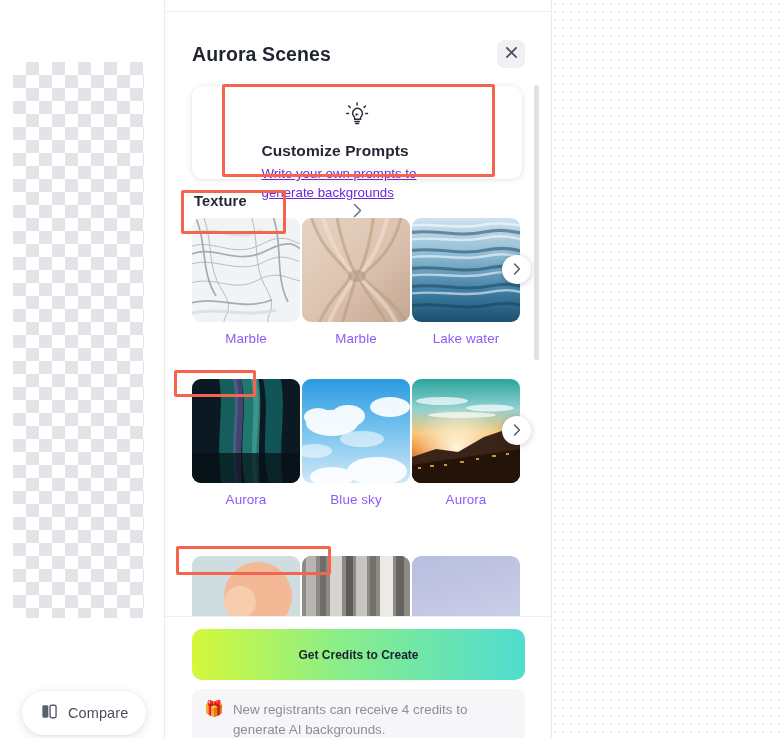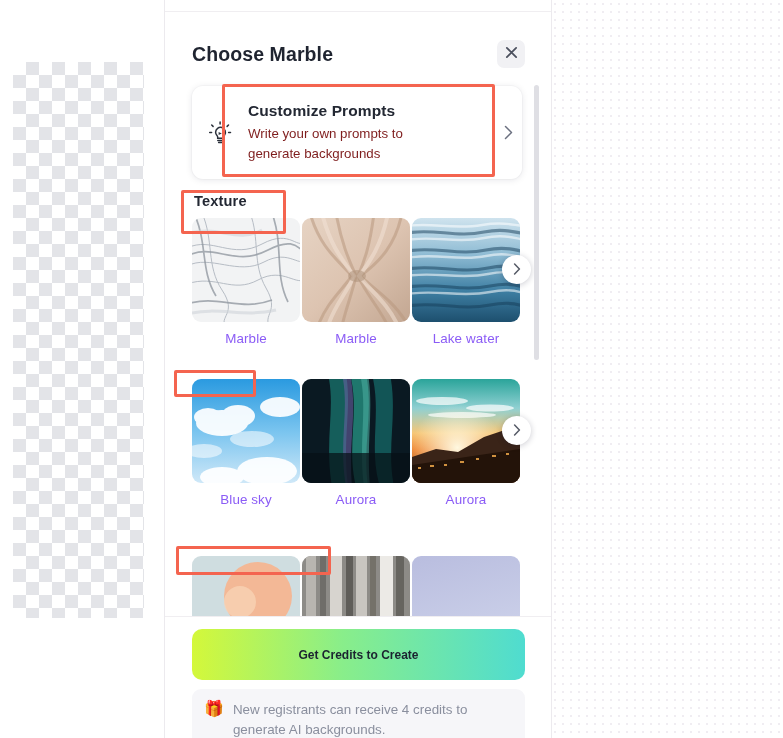--- a/index.html
+++ b/index.html
@@ -77,26 +77,26 @@
   .scroll-thumb {
     position: absolute; left: 369px; top: 85px; width: 5px; height: 275px;
     background: #dfdfe4; border-radius: 3px;
   }
 
   
   .cp-card {
     position: absolute; left: 27px; top: 10px; width: 330px; height: 93px;
     background: #fff; border-radius: 11px;
     box-shadow: 0 1px 7px rgba(24,24,50,.10), 0 0 0 1px rgba(0,0,0,.02);
-    display: flex; align-items: center; cursor: pointer;
+    display: flex; align-items: center; cursor: pointer; flex-direction: column;
   }
   .cp-icon { width: 56px; display:flex; align-items:center; justify-content:center; flex:0 0 56px;}
   .cp-text { flex: 1; padding-right: 6px; }
   .cp-title { font-size: 15.5px; font-weight: 600; color: #232833; margin-bottom: 4px; letter-spacing:.1px;}
-  .cp-sub { font-size: 13.3px; color: #7f1d1d; line-height: 1.45; max-width: 185px; }
+  .cp-sub { font-size: 13.3px; color: #6d28d9; line-height: 1.45; max-width: 185px; text-decoration: underline; }
   .cp-chev { width: 28px; display:flex; align-items:center; justify-content:center; }
 
   
   .section { position: absolute; left: 0; width: 100%; }
   .section-title {
     font-size: 14.6px; font-weight: 700; color: #232833;
     padding-left: 29px; letter-spacing: .15px;
   }
   .thumb-row {
     display: flex; gap: 2px; padding-left: 27px; margin-top: 9px;
@@ -145,26 +145,35 @@
 <body>
 
 <div id="root">
 
   <div class="dot-bg"></div>
 
   <div class="canvas-area">
     <div class="checker"></div>
   </div>
 
+  <div class="compare-btn">
+    <span>
+      <svg width="19" height="19" viewBox="0 0 20 20" fill="none">
+        <rect x="2.5" y="3.5" width="6.3" height="13" rx="1.4" fill="#5b6070"></rect>
+        <rect x="10.6" y="3.5" width="6.3" height="13" rx="1.4" fill="none" stroke="#5b6070" stroke-width="1.5"></rect>
+      </svg>
+    </span>
+    <span class="compare-label">Compare</span>
+  </div>
 
   <div class="panel">
     <div class="panel-topline"></div>
 
     <div class="panel-header">
-      <div class="panel-title">Choose Marble</div>
+      <div class="panel-title">Aurora Scenes</div>
       <div class="close-btn">
         <span>
           <svg width="13" height="13" viewBox="0 0 14 14">
             <path d="M2 2 L12 12 M12 2 L2 12" stroke="#4b505e" stroke-width="1.9" stroke-linecap="round"></path>
           </svg>
         </span>
       </div>
     </div>
 
     <div class="panel-body">
@@ -284,20 +293,40 @@
             </span>
           </div>
         </div>
       </div>
 
       <div class="section" style="top:294px;">
         <div class="thumb-row">
           <div class="thumb">
             <div class="thumb-img">
               <svg width="108" height="104" viewBox="0 0 108 104" preserveAspectRatio="none">
+                <rect width="108" height="104" fill="#0c1d26"></rect>
+                <g opacity=".85">
+                  <path d="M26 -5 C34 30 22 60 30 108 L46 108 C40 60 50 30 44 -5 Z" fill="#1f8e84"></path>
+                  <path d="M48 -5 C58 34 44 66 54 108 L66 108 C60 66 72 34 64 -5 Z" fill="#2fb7a2"></path>
+                  <path d="M70 -5 C80 36 66 68 78 108 L92 108 C84 68 96 36 88 -5 Z" fill="#1a7f7c"></path>
+                </g>
+                <g opacity=".6">
+                  <path d="M40 -5 C48 32 36 62 44 108 L50 108 C46 62 56 32 48 -5 Z" fill="#8e7fd6"></path>
+                  <path d="M58 -5 C66 30 56 62 62 108 L68 108 C64 62 72 30 66 -5 Z" fill="#63e6d0"></path>
+                </g>
+                <rect width="108" height="104" fill="#071219" opacity=".28"></rect>
+                <rect y="74" width="108" height="30" fill="#061016" opacity=".7"></rect>
+              </svg>
+            </div>
+            <div class="thumb-name">Aurora</div>
+          </div>
+
+          <div class="thumb">
+            <div class="thumb-img">
+              <svg width="108" height="104" viewBox="0 0 108 104" preserveAspectRatio="none">
                 <defs>
                   <linearGradient id="sky" x1="0" y1="0" x2="0" y2="1">
                     <stop offset="0" stop-color="#2a9ae0"></stop>
                       <stop offset="0.5" stop-color="#79c4ef"></stop>
                       <stop offset="1" stop-color="#cfe8f8"></stop>
                   </linearGradient>
                 </defs>
                 <rect width="108" height="104" fill="url(#sky)"></rect>
                 <g fill="#ffffff" opacity=".92">
                   <ellipse cx="30" cy="44" rx="26" ry="13"></ellipse>
@@ -307,40 +336,20 @@
                   <ellipse cx="75" cy="92" rx="30" ry="14"></ellipse>
                   <ellipse cx="30" cy="98" rx="22" ry="10"></ellipse>
                 </g>
                 <g fill="#ffffff" opacity=".55">
                   <ellipse cx="60" cy="60" rx="22" ry="8"></ellipse>
                   <ellipse cx="12" cy="72" rx="18" ry="7"></ellipse>
                 </g>
               </svg>
             </div>
             <div class="thumb-name">Blue sky</div>
-          </div>
-
-          <div class="thumb">
-            <div class="thumb-img">
-              <svg width="108" height="104" viewBox="0 0 108 104" preserveAspectRatio="none">
-                <rect width="108" height="104" fill="#0c1d26"></rect>
-                <g opacity=".85">
-                  <path d="M26 -5 C34 30 22 60 30 108 L46 108 C40 60 50 30 44 -5 Z" fill="#1f8e84"></path>
-                  <path d="M48 -5 C58 34 44 66 54 108 L66 108 C60 66 72 34 64 -5 Z" fill="#2fb7a2"></path>
-                  <path d="M70 -5 C80 36 66 68 78 108 L92 108 C84 68 96 36 88 -5 Z" fill="#1a7f7c"></path>
-                </g>
-                <g opacity=".6">
-                  <path d="M40 -5 C48 32 36 62 44 108 L50 108 C46 62 56 32 48 -5 Z" fill="#8e7fd6"></path>
-                  <path d="M58 -5 C66 30 56 62 62 108 L68 108 C64 62 72 30 66 -5 Z" fill="#63e6d0"></path>
-                </g>
-                <rect width="108" height="104" fill="#071219" opacity=".28"></rect>
-                <rect y="74" width="108" height="30" fill="#061016" opacity=".7"></rect>
-              </svg>
-            </div>
-            <div class="thumb-name">Aurora</div>
           </div>
 
           <div class="thumb">
             <div class="thumb-img">
               <svg width="108" height="104" viewBox="0 0 108 104" preserveAspectRatio="none">
                 <defs>
                   <linearGradient id="sun" x1="0" y1="0" x2="0" y2="1">
                     <stop offset="0" stop-color="#2aa49a"></stop>
                       <stop offset="0.28" stop-color="#8fd0d2"></stop>
                     <stop offset="0.52" stop-color="#f6c777"></stop>

